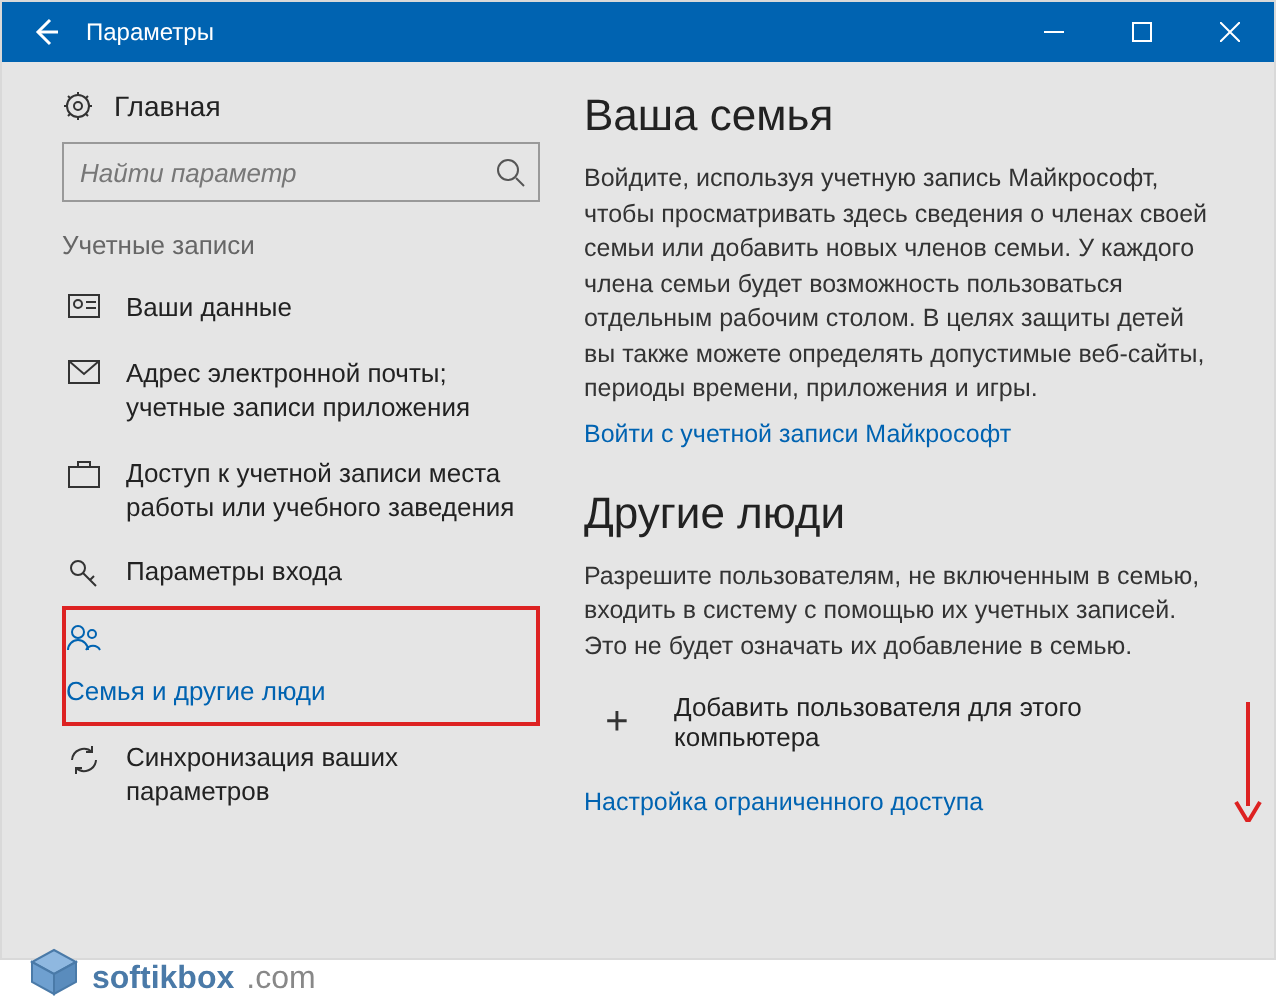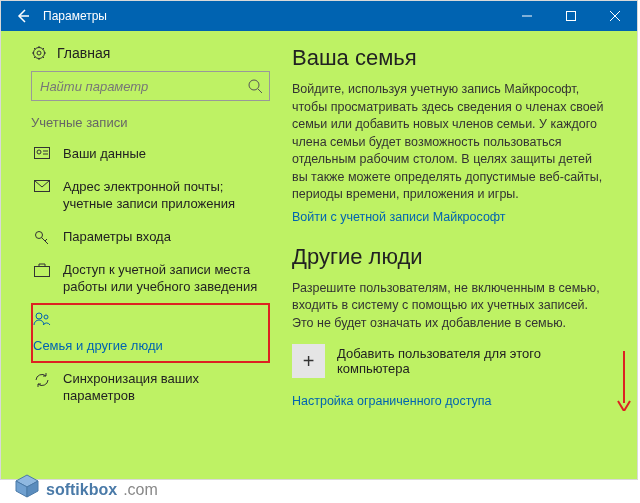--- a/index.html
+++ b/index.html
@@ -6,21 +6,21 @@
   body {
     font-family: "Segoe UI", Tahoma, sans-serif;
     font-size: 13px;
     color: #222;
     background: #fff;
     width: 640px;
     height: 503px;
     overflow: hidden;
     position: relative;
   }
-  .window { border: 1px solid #d9d9d9; width: 638px; margin: 0; height: 480px; overflow: hidden; background:#bef264; position:relative;}
+  .window { border: 1px solid #d9d9d9; width: 638px; margin: 0; height: 480px; overflow: hidden; background:#e5e5e5; position:relative;}
   .titlebar {
     background: #0063b1;
     color: #fff;
     height: 30px;
     display: flex;
     align-items: center;
     padding: 0 0 0 6px;
   }
   .titlebar .back {
     width: 32px; height: 30px; display:flex; align-items:center; justify-content:center;
@@ -138,36 +138,36 @@
               <svg width="16" height="12" viewBox="0 0 16 12">
                 <rect x="0.5" y="0.5" width="15" height="11" stroke="#333" fill="none"></rect>
                 <path d="M0.5 0.5 L8 7 L15.5 0.5" stroke="#333" fill="none"></path>
               </svg>
             </span>
           <span class="nlabel">Адрес электронной почты; учетные записи приложения</span>
         </div>
 
         <div class="navitem">
           <span class="nicon">
+              <svg width="16" height="14" viewBox="0 0 16 14">
+                <rect x="0.5" y="3.5" width="15" height="10" stroke="#333" fill="none"></rect>
+                <path d="M5 3.5 V1 h6 v2.5" stroke="#333" fill="none"></path>
+              </svg>
+            </span>
+          <span class="nlabel">Доступ к учетной записи места работы или учебного заведения</span>
+        </div>
+
+        <div class="navitem">
+          <span class="nicon">
               <svg width="16" height="16" viewBox="0 0 16 16">
                 <circle cx="5" cy="5" r="3.5" stroke="#333" fill="none"></circle>
                 <path d="M7.5 7.5 L14 14 M11 11 l2 -2" stroke="#333" fill="none"></path>
               </svg>
             </span>
           <span class="nlabel">Параметры входа</span>
-        </div>
-
-        <div class="navitem">
-          <span class="nicon">
-              <svg width="16" height="14" viewBox="0 0 16 14">
-                <rect x="0.5" y="3.5" width="15" height="10" stroke="#333" fill="none"></rect>
-                <path d="M5 3.5 V1 h6 v2.5" stroke="#333" fill="none"></path>
-              </svg>
-            </span>
-          <span class="nlabel">Доступ к учетной записи места работы или учебного заведения</span>
         </div>
 
         <div class="navitem highlighted">
           <span class="nicon">
               <svg width="18" height="14" viewBox="0 0 18 14">
                 <circle cx="6" cy="4" r="3" stroke="#0063b1" fill="none"></circle>
                 <path d="M1 13 a5 5 0 0 1 10 0" stroke="#0063b1" fill="none"></path>
                 <circle cx="13" cy="5" r="2" stroke="#0063b1" fill="none"></circle>
                 <path d="M10 13 a4 4 0 0 1 7 0" stroke="#0063b1" fill="none"></path>
               </svg>

